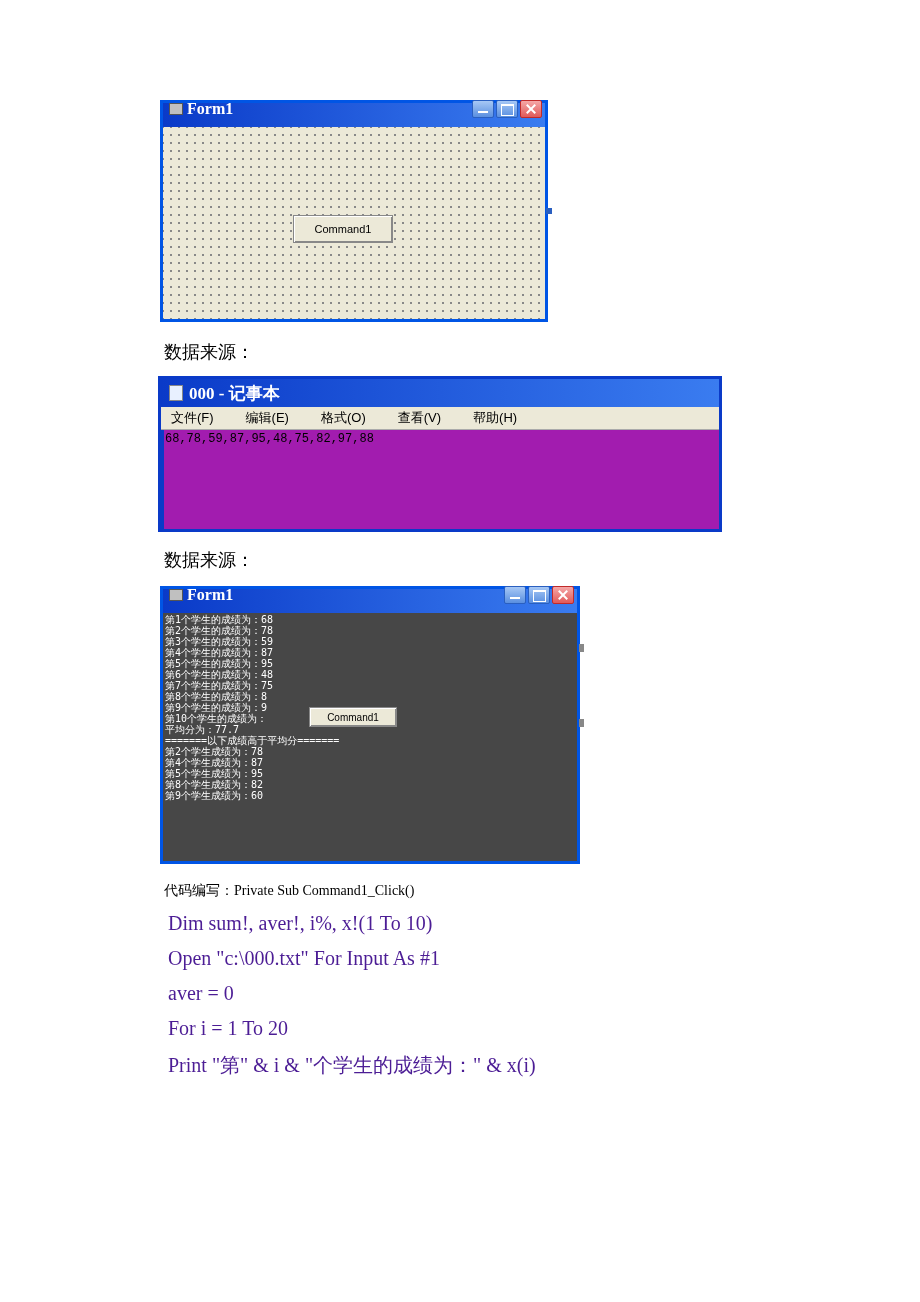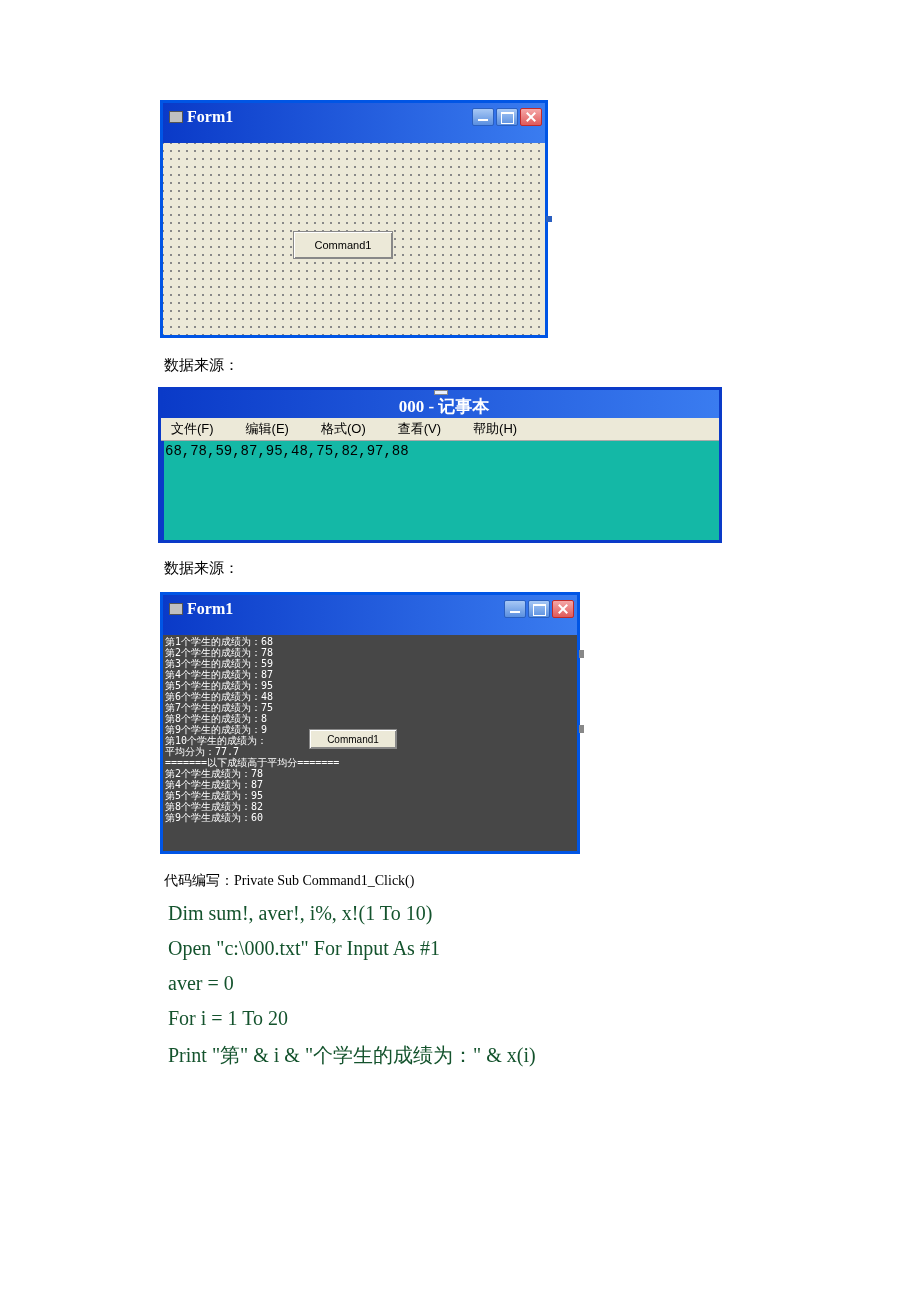--- a/index.html
+++ b/index.html
@@ -7,33 +7,33 @@
     padding: 0;
     box-sizing: border-box;
   }
   body {
     background: #fff;
     font-family: "SimSun", "宋体", serif;
     padding: 100px 160px 40px 160px;
     width: 920px;
   }
   .section-label {
-    font-size: 15px;
+    font-size: 18px;
     color: #000;
     margin: 18px 0 14px 4px;
   }
   
   .win-frame {
     border: 3px solid #0055e5;
     background: #0055e5;
     width: 388px;
   }
   .win-titlebar {
     background: linear-gradient(to right, #0a3ac8, #3a7cf0);
-    height: 40px;
+    height: 24px;
     display: flex;
     align-items: center;
     padding: 0 3px 12px 6px;
     justify-content: space-between;
   }
   .win-title-left {
     display: flex;
     align-items: center;
     gap: 4px;
   }
@@ -141,21 +141,20 @@
     width: 560px;
     margin-top: 4px;
     box-shadow: 0 0 0 2px #0a3ac8;
   }
   .notepad-titlebar {
     background: linear-gradient(to right, #0a3ac8, #3a7cf0);
     height: 28px;
     display: flex;
     align-items: center;
     padding-left: 8px;
-    flex-direction: column;
   }
   .notepad-icon {
     width: 14px;
     height: 16px;
     background: #e8f0ff;
     border: 1px solid #888;
     margin-right: 6px;
     position: relative;
   }
   .notepad-title {
@@ -171,24 +170,24 @@
     align-items: center;
     padding: 0 2px;
     gap: 16px;
     font-family: "SimSun", sans-serif;
     font-size: 13px;
   }
   .notepad-menu-item {
     padding: 2px 8px;
   }
   .notepad-body {
-    background: #14b8a6;
+    background: #a21caf;
     border-top: 1px solid #aaa;
     font-family: "Courier New", monospace;
-    font-size: 14px;
+    font-size: 12px;
     padding: 2px 4px;
     height: 100px;
     position: relative;
   }
   .notepad-left-border {
     position: absolute;
     left: 0;
     top: 0;
     bottom: 0;
     width: 3px;
@@ -203,21 +202,21 @@
     position: relative;
     margin-top: 4px;
   }
   .runtime-body {
     background: #474747;
     color: #fff;
     font-family: "SimSun", monospace;
     font-size: 10px;
     line-height: 11px;
     padding: 1px 2px 30px 2px;
-    height: 216px;
+    height: 248px;
     position: relative;
   }
   .runtime-cmd {
     position: absolute;
     left: 146px;
     top: 94px;
     width: 88px;
     height: 20px;
     background: #ece9d8;
     border: 1px solid #888;
@@ -261,21 +260,21 @@
   .content {
     position: relative;
     z-index: 1;
   }
 
   
   .code-line {
     font-family: "Times New Roman", serif;
     font-size: 20px;
     margin: 12px 0 12px 8px;
-    color: #14532d;
+    color: #4c1d95;
   }
   .code-first {
     font-family: "SimSun", serif;
     font-size: 14px;
     margin: 18px 0 12px 4px;
   }
 </style>
 </head>
 <body>
 

